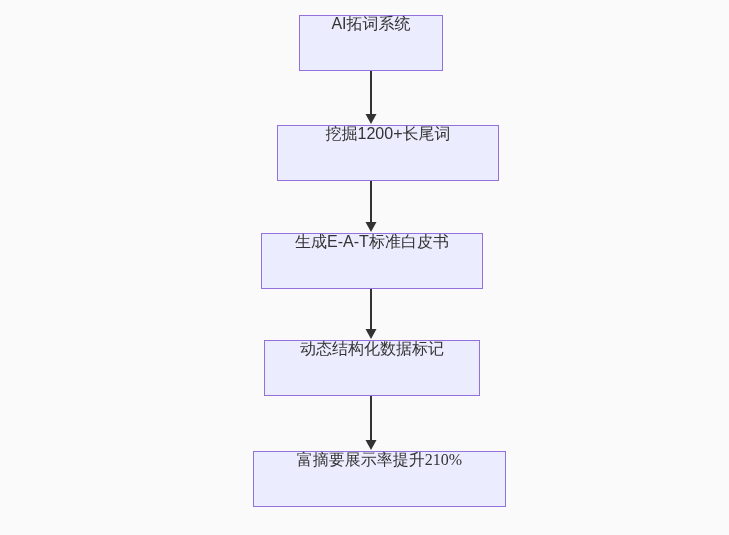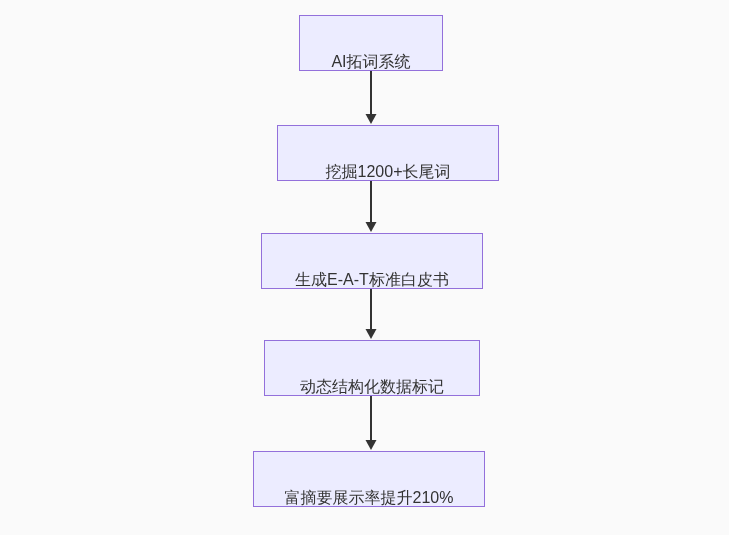--- a/index.html
+++ b/index.html
@@ -28,36 +28,36 @@
     stroke: var(--arrow, #333333);
     stroke-width: 2px;
   }
   .edge-head {
     fill: var(--arrow, #333333);
     stroke: none;
   }
   .node {
     position: absolute;
     display: flex;
-    align-items: flex-end;
+    align-items: flex-start;
     justify-content: center;
     background: var(--node_fill, #ececff);
     border: 1px solid var(--node_border, #9370db);
     color: var(--text, #333333);
     font-size: 16px;
     line-height: 1;
     text-align: center;
     box-sizing: border-box;
     white-space: nowrap;
   }
   .n1 { left: 299px; top: 15px;  width: 144px; height: 56px; }
   .n2 { left: 277px; top: 125px; width: 222px; height: 56px; }
   .n3 { left: 261px; top: 233px; width: 222px; height: 56px; }
   .n4 { left: 264px; top: 340px; width: 216px; height: 56px; }
-  .n5 { left: 253px; top: 451px; width: 232px; height: 56px; }
+  .n5 { left: 253px; top: 451px; width: 253px; height: 56px; font-family: Liberation Serif, serif; }
 </style>
 </head>
 <body>
 
 <div class="canvas">
 
   <svg class="edges-layer" width="729" height="535" viewBox="0 0 729 535" xmlns="http://www.w3.org/2000/svg">
     <g>
       <line class="edge-line" x1="371" y1="71" x2="371" y2="115"></line>
       <polygon class="edge-head" points="365.5,114 376.5,114 371,124"></polygon>

